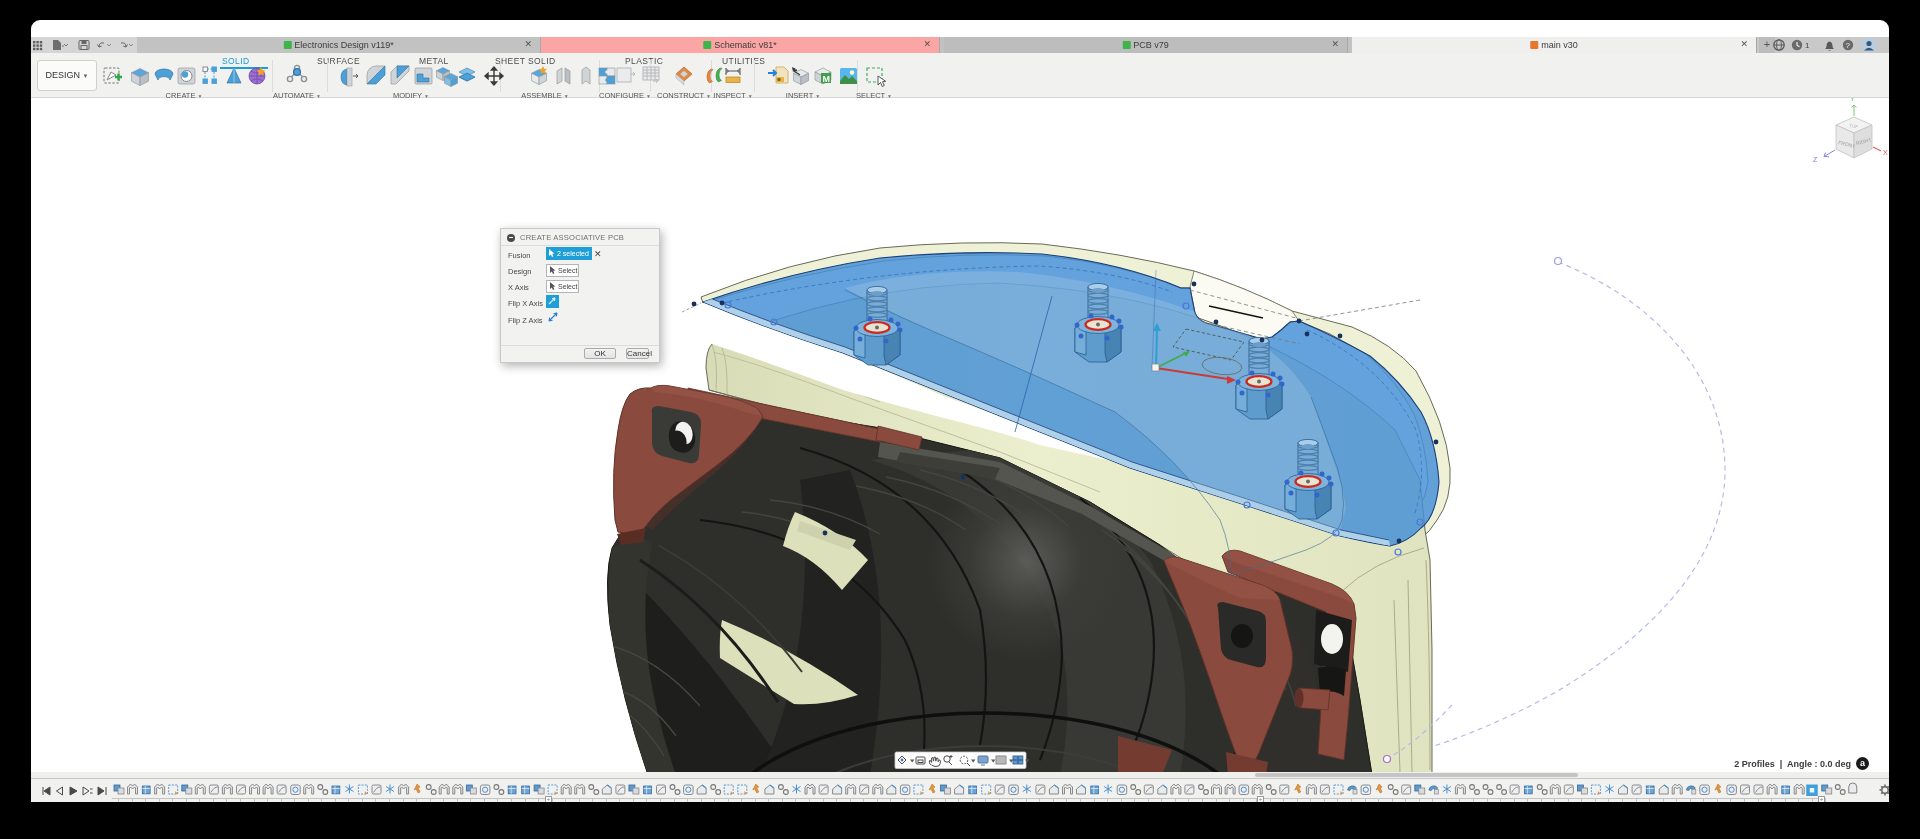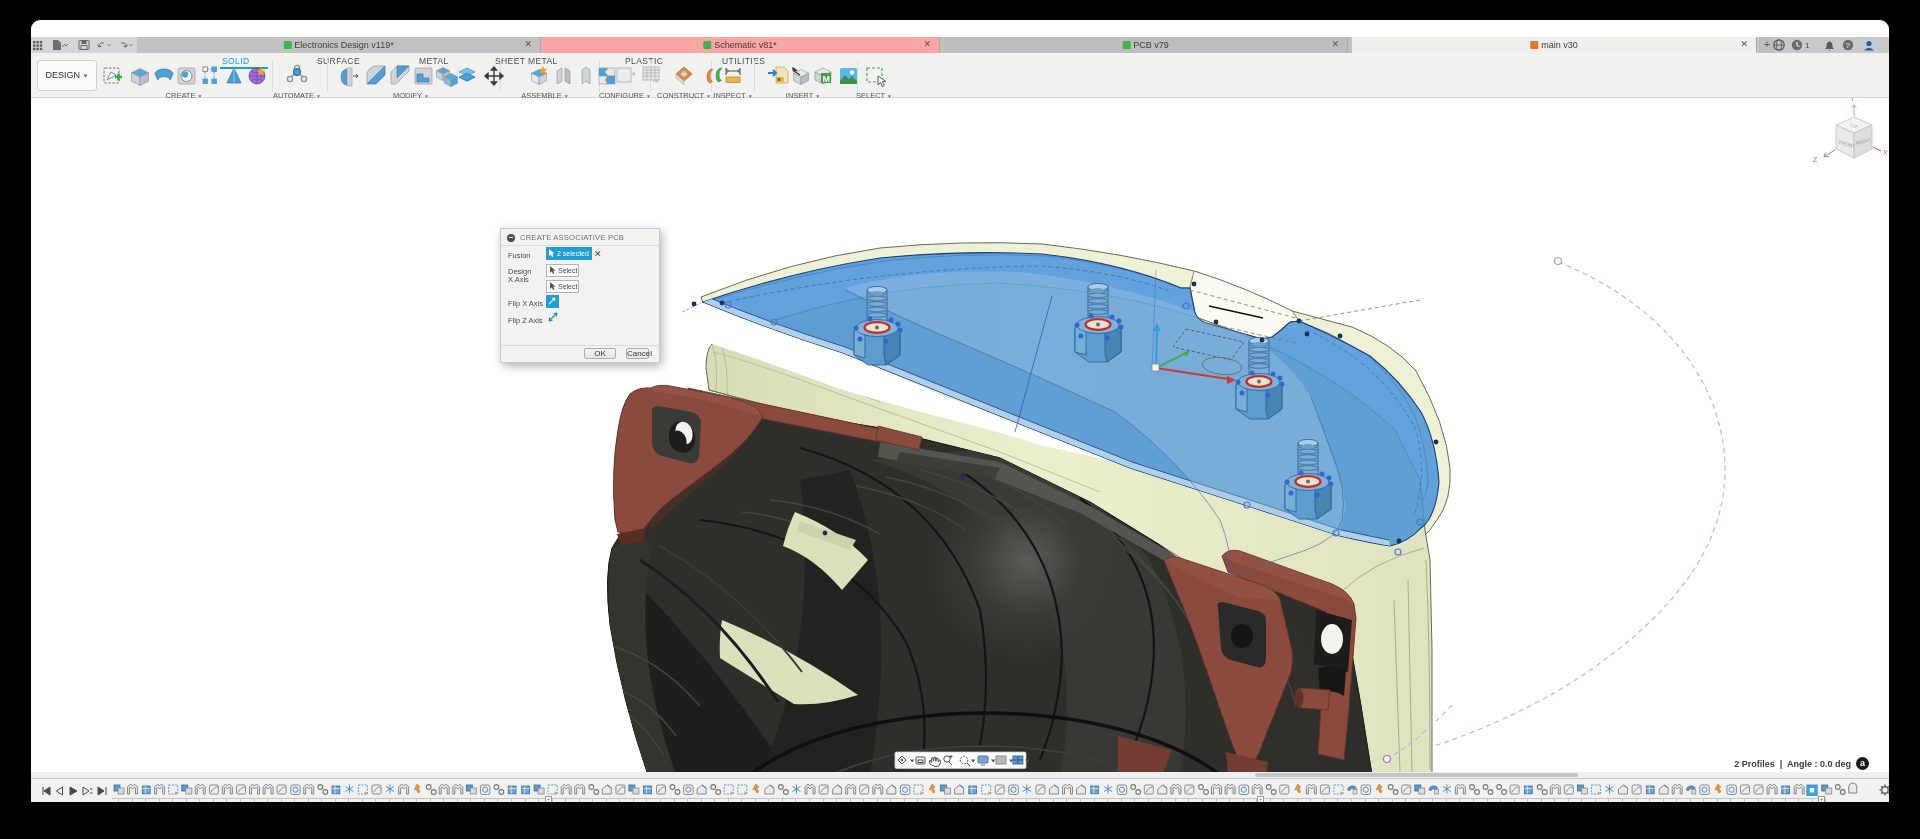--- a/index.html
+++ b/index.html
@@ -84,21 +84,21 @@
           <circle cx="100" cy="6.5" r="2.6" fill="#335a7d"></circle>
           <path d="M95,13.5 q5,-5.5 10,0 z" fill="#335a7d"></path>
         </g>
       </svg>
     </div>
     <div id="toolbar">
       <div class="abs" style="left:6px;top:7px;width:60px;height:31px;background:#fbfbfa;border:1px solid #cfcfcd;border-radius:3px;text-align:center;line-height:29px;font-size:9px;color:#333">DESIGN <span style="font-size:6px;color:#666">▼</span></div>
       <div class="rtab" style="left:191px;color:#1b9bd8;font-weight:normal">SOLID</div>
       <div class="rtab" style="left:286px;color:#4c4c4c;font-weight:normal">SURFACE</div>
       <div class="rtab" style="left:388px;color:#4c4c4c;font-weight:normal">METAL</div>
-      <div class="rtab" style="left:464px;color:#4c4c4c;font-weight:normal">SHEET METAL</div>
+      <div class="rtab" style="left:464px;color:#4c4c4c;font-weight:normal">SHEET SOLID</div>
       <div class="rtab" style="left:594px;color:#4c4c4c;font-weight:normal">PLASTIC</div>
       <div class="rtab" style="left:691px;color:#4c4c4c;font-weight:normal">UTILITIES</div>
       <div class="abs" style="left:189px;top:13.5px;width:48px;height:2.5px;background:#1b9bd8"></div>
       <div class="glabel" style="left:153px">CREATE <span style="font-size:5px;color:#777">▼</span></div>
       <div class="glabel" style="left:266px">AUTOMATE <span style="font-size:5px;color:#777">▼</span></div>
       <div class="glabel" style="left:380px">MODIFY <span style="font-size:5px;color:#777">▼</span></div>
       <div class="glabel" style="left:514px">ASSEMBLE <span style="font-size:5px;color:#777">▼</span></div>
       <div class="glabel" style="left:594px">CONFIGURE <span style="font-size:5px;color:#777">▼</span></div>
       <div class="glabel" style="left:653px">CONSTRUCT <span style="font-size:5px;color:#777">▼</span></div>
       <div class="glabel" style="left:702px">INSPECT <span style="font-size:5px;color:#777">▼</span></div>
@@ -507,21 +507,21 @@
         <path d="M1025,759.5 l2.2,3 2.2,-3 z" fill="#555" transform="scale(1)"></path>
       </svg>
       <div id="dlg">
         <div style="position:absolute;left:0;top:0;width:100%;height:17px;border-bottom:1px solid #ddd">
           <span style="position:absolute;left:6px;top:4.5px;width:8px;height:8px;background:#4a4a4a;border-radius:50%"></span>
           <span style="position:absolute;left:8px;top:7.5px;width:4px;height:1.5px;background:#fff"></span>
           <div style="position:absolute;left:19px;top:4px;font-size:7.6px;color:#6e6e6e;letter-spacing:0.2px">CREATE ASSOCIATIVE PCB</div>
         </div>
         <div class="dlbl" style="top:22px">Fusion</div>
         <div class="dlbl" style="top:38px">Design</div>
-        <div class="dlbl" style="top:46px">X Axis</div>
+        <div class="dlbl" style="top:54px">X Axis</div>
         <div class="dlbl" style="top:70px">Flip X Axis</div>
         <div class="dlbl" style="top:87px">Flip Z Axis</div>
         <div class="chip" style="top:18px;width:46px;background:#1f9ed8;color:#fff;padding-left:2px;white-space:nowrap">
           <svg width="7" height="9" viewBox="0 0 7 9">
             <path d="M1,0 L1,7 L2.8,5.4 L4,8 L5.4,7.3 L4.2,4.8 L6.4,4.6 Z" fill="#fff" stroke="none"></path>
           </svg>
           <span style="margin-left:2px">2 selected</span>
         </div>
         <div style="position:absolute;left:93px;top:20px;font-size:9px;color:#444">✕</div>
         <div class="chip" style="top:35px;width:33px;background:#fff;border:1px solid #b5b5b5;color:#444;padding-left:2px">

